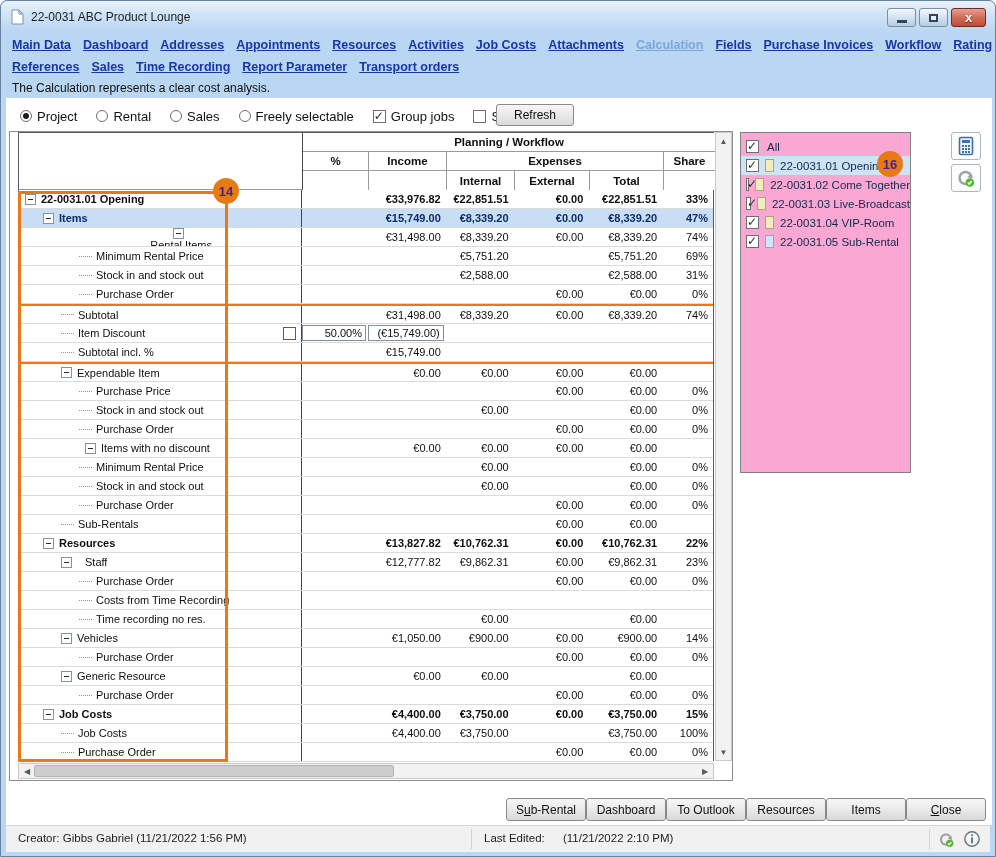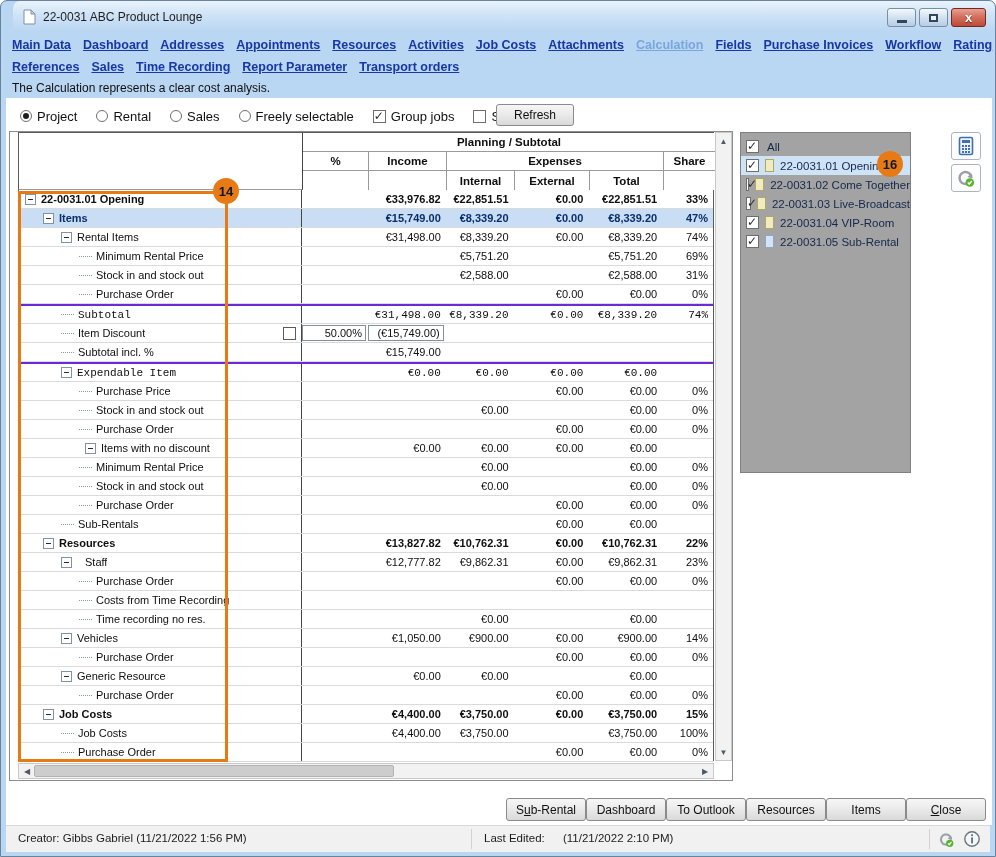--- a/index.html
+++ b/index.html
@@ -7,21 +7,21 @@
     width: 996px; height: 857px; position: relative; overflow: hidden;
     font-family: "Liberation Sans", "DejaVu Sans", sans-serif;
     background: #fff;
   }
   .window {
     position: absolute; inset: 0; background: #b9d6f2;
     border: 1px solid #67839d; border-radius: 7px 7px 0 0;
   }
   
   .titlebar {
-    position: absolute; left: 12px; top: 0; right: 0; height: 31px;
+    position: absolute; left: 0; top: 0; right: 0; height: 31px;
     background: linear-gradient(#eaf3fc, #cfe3f6 45%, #b9d6f2);
     border-radius: 7px 7px 0 0;
     display: flex; align-items: center; padding: 0 10px;
   }
   .title-text { font-size: 12px; color: #1e1e1e; margin-left: 7px; }
   .winbtns { position: absolute; top: 7px; right: 9px; display: flex; }
   .winbtn {
     width: 29px; height: 19px; margin-left: 3px; border-radius: 3px;
     border: 1px solid #768ea6;
     background: linear-gradient(#f4f9fd, #d4e2f0 48%, #b6cde4);
@@ -59,57 +59,57 @@
   .table-panel { position: absolute; left: 3px; top: 33px; width: 724px; height: 650px; border: 1px solid #8d8d8d; background: #fff; }
   .grid { position: absolute; left: 12px; top: 34px; width: 696px; height: 629px; border: 1px solid #5a5a5a; background: #fff; font-size: 11px; color: #0f0f0f; }
   .ghead { position: relative; height: 57px; border-bottom: 1px solid #6a6a6a; }
   .hc { position: absolute; display: flex; align-items: center; justify-content: center; font-weight: bold; border-right: 1px solid #9a9a9a; border-bottom: 1px solid #9a9a9a; background: #fff; font-size: 11.5px; }
   .c { height: 100%; display: flex; align-items: center; }
   .c.num { justify-content: flex-end; padding-right: 5px; }
   .c-tree { width: 284px; border-right: 1px solid #454545; position: relative; }
   .c-pct { width: 66px; } .c-income { width: 78px; } .c-internal { width: 68px; }
   .c-external { width: 75px; } .c-total { width: 74px; } .c-share { width: 51px; }
   .trow { display: flex; height: 19px; border-bottom: 1px solid #dadada; background: #fff; }
-  .trow.thick { border-top: 2px solid #6d28d9; height: 20px; font-family: Liberation Mono, monospace; }
+  .trow.thick { border-top: 2px solid #f97316; height: 20px; }
   .trow.bold { font-weight: bold; }
   .trow.sel { background: #c9def4; color: #0a2e6b; }
   .exp { width: 11px; height: 11px; border: 1px solid #7e93a8; background: #fff; display: inline-flex; align-items: center; justify-content: center; margin-right: 5px; flex: none; }
   .exp .minus { width: 5px; height: 1px; background: #2a2a2a; }
   .leafdots { width: 13px; border-top: 1px dotted #8a98a6; margin-right: 4px; flex: none; }
   .tlabel { white-space: nowrap; overflow: hidden; }
   .cbox { width: 13px; height: 13px; border: 1px solid #5c5c5c; background: #fff; margin-left: auto; margin-right: 5px; flex: none; }
   .editbox { flex: 1; height: 16px; border: 1px solid #828f9c; background: #fff; display: flex; align-items: center; justify-content: flex-end; padding-right: 3px; margin-right: -3px; }
   
   .vscroll { position: absolute; left: 709px; top: 34px; width: 17px; height: 629px; background: #f2f2f2; border: 1px solid #c9c9c9; }
   .vscroll .arr { position: absolute; left: 0; width: 15px; height: 16px; display: flex; align-items: center; justify-content: center; color: #4f5a63; font-size: 8px; }
   .hscroll { position: absolute; left: 12px; top: 665px; width: 696px; height: 16px; background: #f2f2f2; border: 1px solid #c9c9c9; }
   .hscroll .arr { position: absolute; top: 0; width: 16px; height: 14px; display: flex; align-items: center; justify-content: center; color: #4f5a63; font-size: 8px; }
   .hthumb { position: absolute; left: 15px; top: 1px; width: 360px; height: 12px; background: #cdcdcd; border: 1px solid #b3b3b3; border-radius: 2px; }
   
-  .joblist { position: absolute; left: 734px; top: 34px; width: 171px; height: 341px; border: 1px solid #808080; background: #a3a3a3; padding-top: 4px; font-size: 11.5px; color: #14284b; }
+  .joblist { position: absolute; left: 734px; top: 34px; width: 171px; height: 341px; border: 1px solid #808080; background: #f9a8d4; padding-top: 4px; font-size: 11.5px; color: #14284b; }
   .jobrow { height: 19px; display: flex; align-items: center; padding-left: 5px; position: relative; }
   .jobrow.sel { background: #cfe3f7; }
   .jicon { width: 9px; height: 13px; border: 1px solid #b0a860; background: #f0ecbf; margin: 0 6px 0 6px; flex: none; }
   .jicon.blue { border-color: #8aa8cc; background: #d4e4f6; }
   .jobrow .cb { margin-right: 0; }
   .jobrow .jlabel { white-space: nowrap; }
   
   .sidebtn { position: absolute; left: 945px; width: 30px; height: 28px; border: 1px solid #aab6c0; border-radius: 3px; background: #fdfdfd; display: flex; align-items: center; justify-content: center; }
   #calc-btn { top: 34px; } #recalc-btn { top: 66px; }
   
   .footer { position: absolute; right: 6px; top: 700px; display: flex; }
   .fbtn { width: 80px; height: 23px; }
   
   .statusbar { position: absolute; left: 5px; right: 5px; top: 824px; height: 27px; background: #f1f1f1; border-top: 1px solid #d8d8d8; font-size: 11.5px; color: #1c1c1c; }
   .sb-item { position: absolute; top: 6px; }
   .sb-div { position: absolute; top: 3px; width: 1px; height: 20px; background: #d2d2d2; }
   .sb-icon { position: absolute; top: 3px; width: 20px; height: 20px; display: flex; align-items: center; justify-content: center; }
   
   .anno-rect { position: absolute; left: 12px; top: 93px; width: 210px; height: 571px; border: 3px solid #e87a15; pointer-events: none; z-index: 40; }
-  .anno-badge { position: absolute; width: 26px; height: 26px; border-radius: 50%; background: #e87a15; color: #0f172a; font-size: 13px; font-weight: bold; display: flex; align-items: center; justify-content: center; z-index: 41; }
+  .anno-badge { position: absolute; width: 26px; height: 26px; border-radius: 50%; background: #e87a15; color: #4c1d95; font-size: 13px; font-weight: bold; display: flex; align-items: center; justify-content: center; z-index: 41; }
   #badge-14 { left: 207px; top: 80px; }
   #badge-16 { left: 871px; top: 53px; }
 </style>
 </head>
 <body>
 
 <div class="window">
 
   <div class="titlebar">
     <svg width="13" height="16" viewBox="0 0 13 16">
@@ -166,21 +166,21 @@
           </span>
         </span>
     </div>
     <button class="btn" id="refresh-btn">Refresh</button>
 
     <div class="table-panel"></div>
 
     <div class="grid">
       <div class="ghead">
         <div class="hc" style="left:0;top:0;width:284px;height:57px;border-right-color:#454545;"></div>
-        <div class="hc" style="left:284px;top:0;width:412px;height:19px;border-right:none;">Planning / Subtotal</div>
+        <div class="hc" style="left:284px;top:0;width:412px;height:19px;border-right:none;">Planning / Workflow</div>
         <div class="hc" style="left:284px;top:19px;width:66px;height:19px;">%</div>
         <div class="hc" style="left:350px;top:19px;width:78px;height:19px;">Income</div>
         <div class="hc" style="left:428px;top:19px;width:217px;height:19px;">Expenses</div>
         <div class="hc" style="left:645px;top:19px;width:51px;height:19px;border-right:none;">Share</div>
         <div class="hc" style="left:284px;top:38px;width:66px;height:19px;border-bottom:none;"></div>
         <div class="hc" style="left:350px;top:38px;width:78px;height:19px;border-bottom:none;"></div>
         <div class="hc" style="left:428px;top:38px;width:68px;height:19px;border-bottom:none;">Internal</div>
         <div class="hc" style="left:496px;top:38px;width:75px;height:19px;border-bottom:none;">External</div>
         <div class="hc" style="left:571px;top:38px;width:74px;height:19px;border-bottom:none;">Total</div>
         <div class="hc" style="left:645px;top:38px;width:51px;height:19px;border-bottom:none;border-right:none;"></div>
@@ -208,21 +208,21 @@
               <span class="tlabel">Items</span>
             </div>
             <div class="c num c-pct"></div>
             <div class="c num c-income">€15,749.00</div>
             <div class="c num c-internal">€8,339.20</div>
             <div class="c num c-external">€0.00</div>
             <div class="c num c-total">€8,339.20</div>
             <div class="c num c-share">47%</div>
           </div>
           <div class="trow">
-            <div class="c c-tree" style="padding-left: 42px;">
+            <div class="c c-tree" style="padding-left: 42px; flex-direction: column;">
               <span class="exp">
                 <span class="minus"></span>
               </span>
               <span class="tlabel">Rental Items</span>
             </div>
             <div class="c num c-pct"></div>
             <div class="c num c-income">€31,498.00</div>
             <div class="c num c-internal">€8,339.20</div>
             <div class="c num c-external">€0.00</div>
             <div class="c num c-total">€8,339.20</div>

